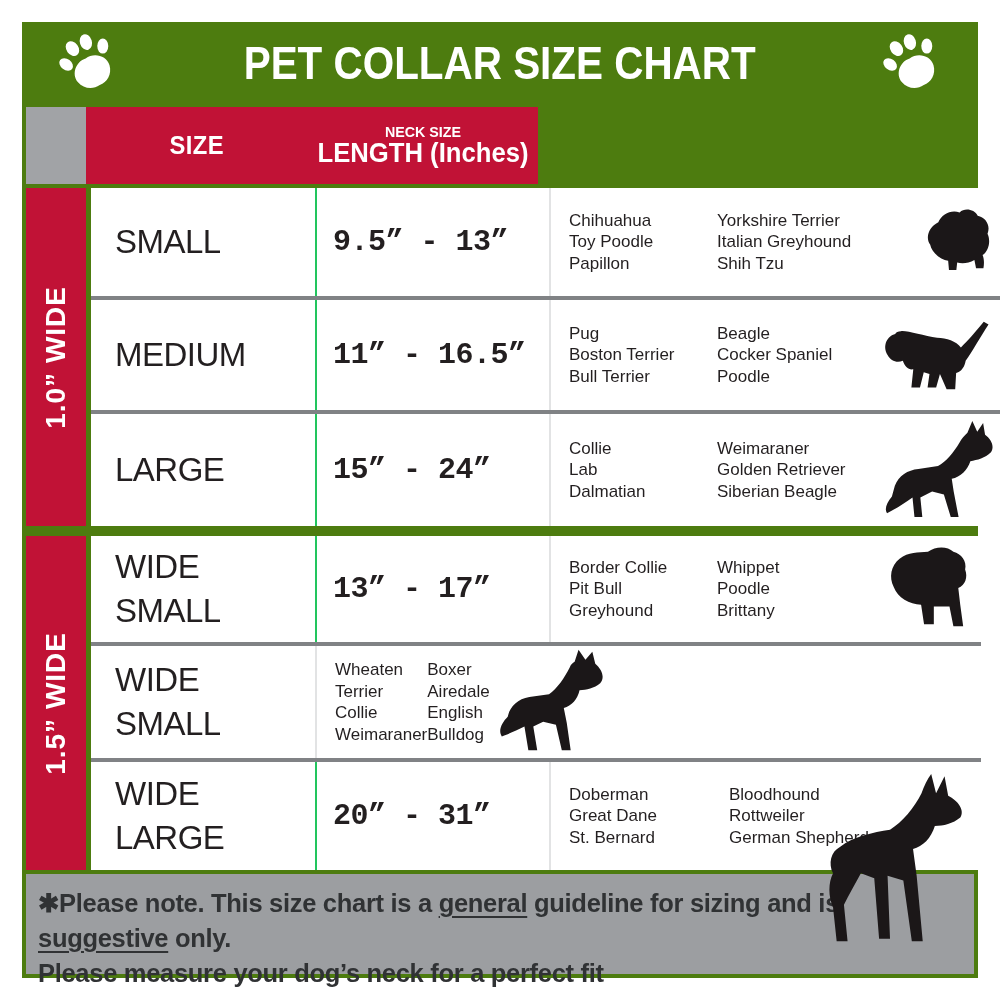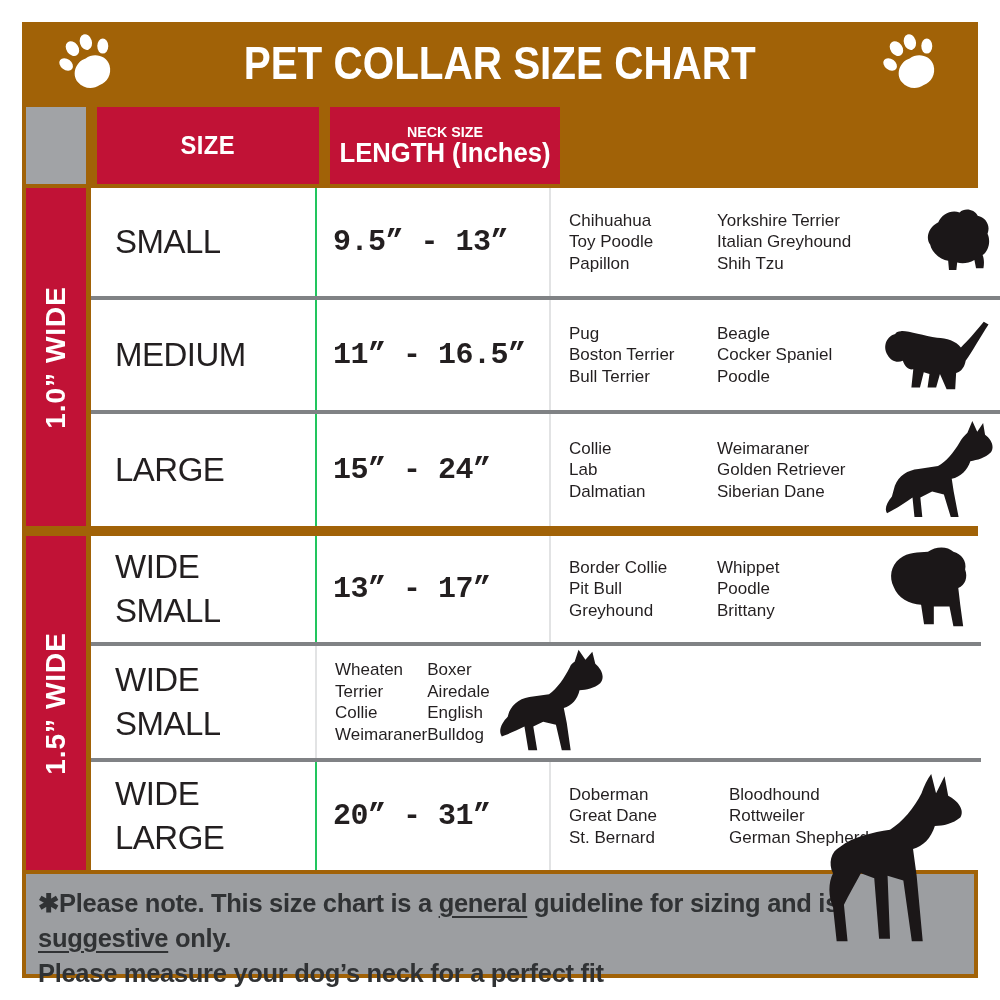--- a/index.html
+++ b/index.html
@@ -3,33 +3,33 @@
 <meta charset="utf-8">
 <style>
   html,body{margin:0;padding:0;}
   body{
     width:1000px;height:1000px;background:#ffffff;position:relative;
     font-family:"Liberation Sans", sans-serif;
     -webkit-font-smoothing:antialiased;
   }
   .poster{
     position:absolute;left:22px;top:22px;width:956px;height:956px;
-    background:#a16207;box-sizing:border-box;padding:0 4px 4px 4px;
+    background:#4d7c0f;box-sizing:border-box;padding:0 4px 4px 4px;
     display:flex;flex-direction:column;
   }
   
   .titlebar{height:96px;display:flex;align-items:center;justify-content:space-between;padding:0 30px;}
   .title{
     color:#ffffff;font-size:47px;font-weight:bold;letter-spacing:0;
     transform:scaleX(0.86);white-space:nowrap;
   }
   .paw{width:64px;height:64px;transform:rotate(-28deg);}
   .paw svg{width:100%;height:100%;fill:#ffffff;}
   
-  .header-grid{display:grid;grid-template-columns:60px 222px 230px 1fr;column-gap:11px;height:77px;margin-top:4px;flex:none;}
+  .header-grid{display:grid;grid-template-columns:60px 222px 230px 1fr;column-gap:0;height:77px;margin-top:4px;flex:none;}
   .corner{background:#A1A3A6;}
   .hcell{background:#C11236;color:#fff;display:flex;flex-direction:column;align-items:center;justify-content:center;font-weight:bold;}
   .h-main{font-size:25px;letter-spacing:.5px;transform:scaleX(.95);white-space:nowrap;}
   .h-sub{font-size:15px;line-height:16px;transform:scaleX(.95);}
   .h-sub2{font-size:27px;line-height:27px;transform:scaleX(.95);white-space:nowrap;}
   
   .section{display:grid;grid-template-columns:60px 1fr;column-gap:5px;margin-top:4px;flex:none;}
   .section.second{margin-top:10px;}
   .sidebar{background:#C11236;display:flex;align-items:center;justify-content:center;}
   .sidebar span{
@@ -167,21 +167,21 @@
           </div>
         <div class="cell breeds-cell">
           <div class="bcol">
             <div>Collie</div>
             <div>Lab</div>
             <div>Dalmatian</div>
           </div>
           <div class="bcol b">
             <div>Weimaraner</div>
             <div>Golden Retriever</div>
-            <div>Siberian Dane</div>
+            <div>Siberian Beagle</div>
           </div>
           <div class="dogbox">
             <svg width="122" height="102" viewBox="0 0 124 104">
               <path d="M92,14 L97,2 L102,13 L108,4 L110,16 C116,20 120,28 116,34 C110,40 102,42 95,43 C92,52 85,59 76,61 L78,74 L83,100 L75,100 L68,77 L56,74 L44,80 L46,100 L38,100 L36,80 C28,86 18,92 10,96 C7,92 10,85 15,79 L18,68 C22,58 31,52 42,51 L62,48 C70,44 78,34 84,24 C86,20 89,17 92,14 Z"></path>
             </svg>
           </div>
         </div>
       </div>
 
     </div>

